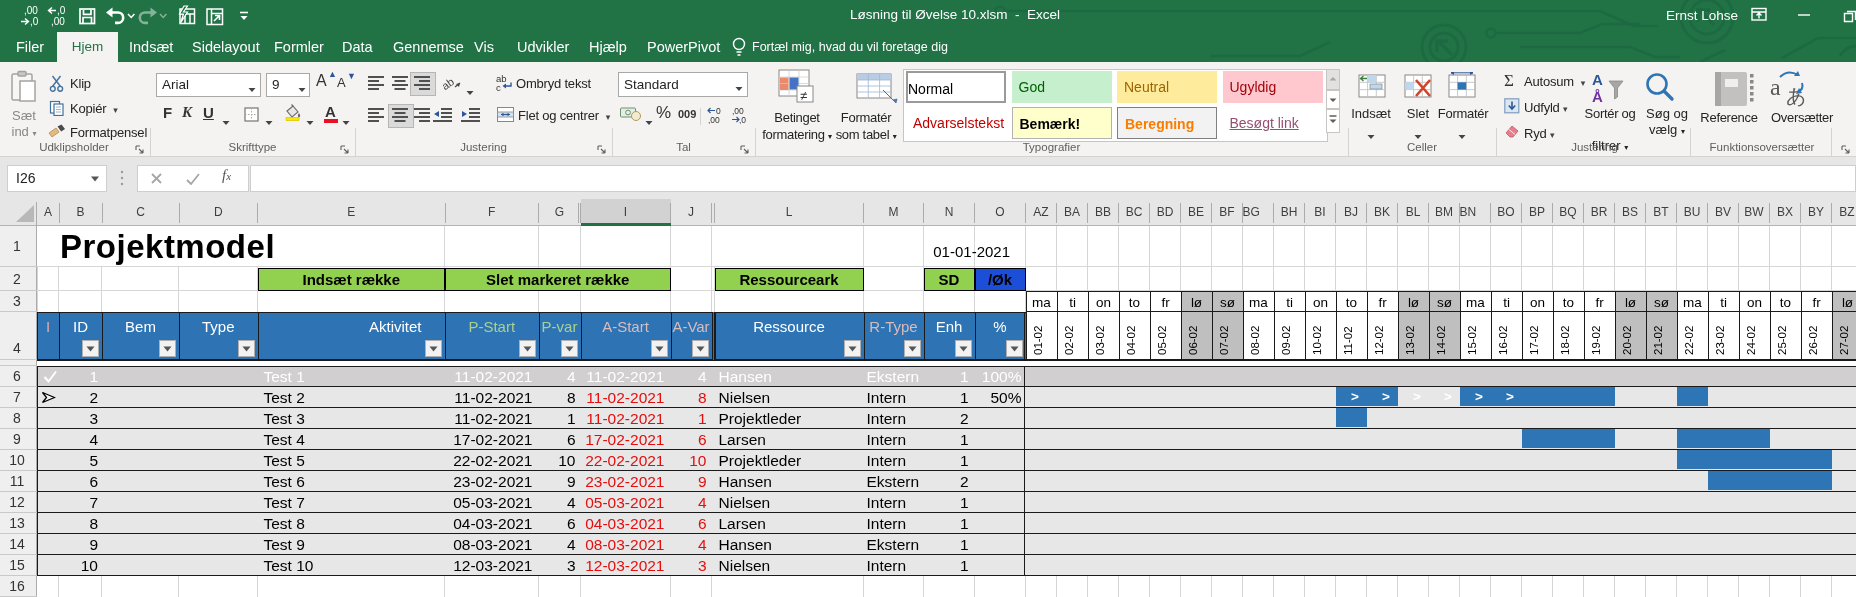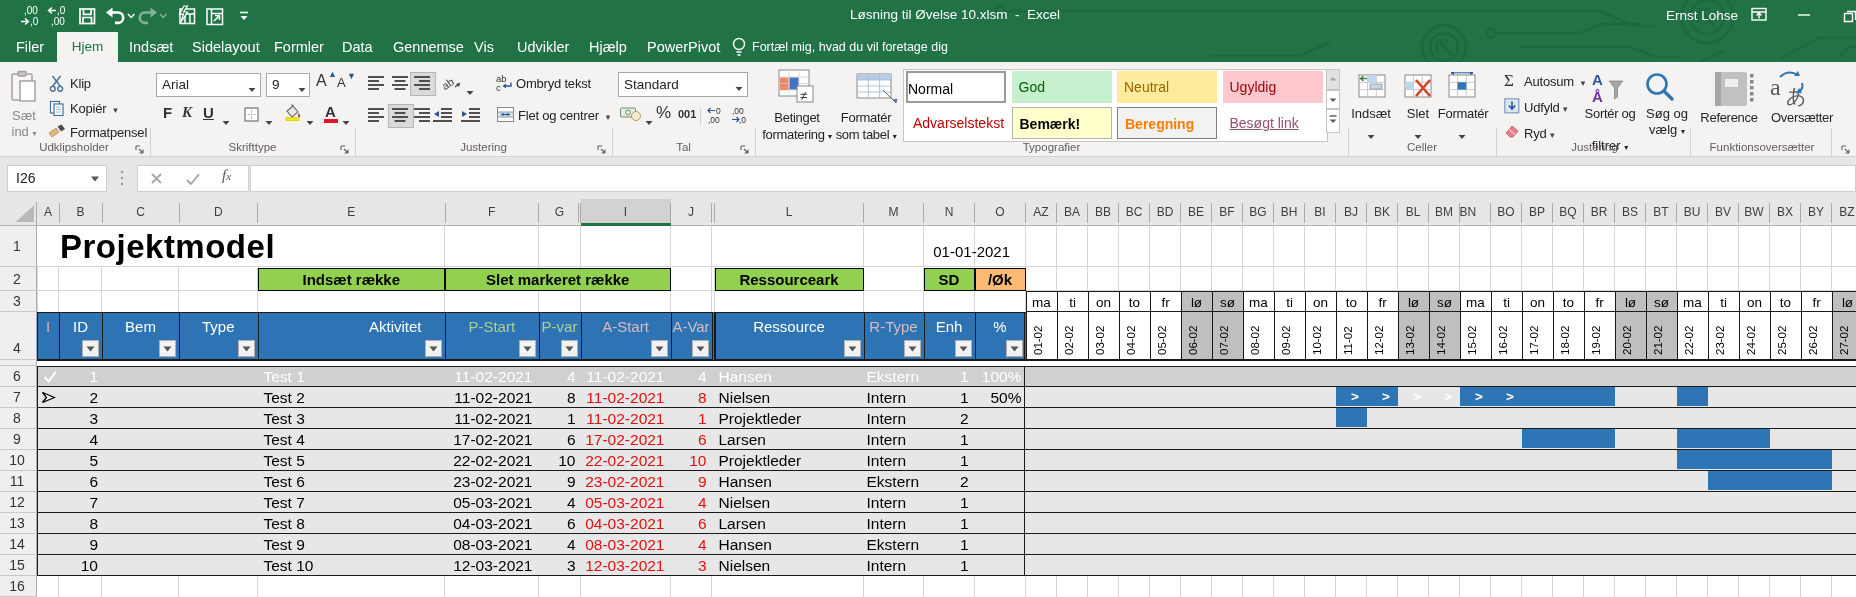--- a/index.html
+++ b/index.html
@@ -269,21 +269,21 @@
         </svg></span></div>
     <svg width="22" height="17" style="position:absolute;left:620px;top:43px" viewBox="0 0 22 17">
 <rect x="0.5" y="3" width="15" height="9" rx="1" fill="#e4efe4" stroke="#6f8f6f" stroke-width="1"></rect>
 <circle cx="8" cy="7.5" r="2.4" fill="none" stroke="#6f8f6f"></circle>
 <circle cx="16" cy="11" r="4.5" fill="#f3ead2" stroke="#b09a55"></circle>
     </svg>
     <div style="position:absolute;left:645px;top:50px"><svg width="8" height="6" viewBox="0 0 8 6">
         <path d="M0.5 1 h7 l-3.5 4 z" fill="#444"></path>
       </svg></div>
     <div style="position:absolute;left:656px;top:41px;font-size:17px;color:#333">%</div>
-    <div style="position:absolute;left:678px;top:46px;font-size:11px;font-weight:bold;color:#333">001</div>
+    <div style="position:absolute;left:678px;top:46px;font-size:11px;font-weight:bold;color:#333">009</div>
     <div style="position:absolute;left:700px;top:46px;width:1px;height:17px;background:#d5d3d1"></div>
     <svg width="18" height="18" style="position:absolute;left:706px;top:44px" viewBox="0 0 18 18">
 <text x="10" y="8" font-size="8.5" fill="#333" font-family="Liberation Sans">0</text>
 <text x="2" y="17" font-size="8.5" fill="#333" font-family="Liberation Sans">,00</text>
 <path d="M9 4.5 h-7 M4.5 2 l-2.5 2.5 l2.5 2.5" stroke="#2b579a" stroke-width="1.2" fill="none"></path>
     </svg>
     <svg width="18" height="18" style="position:absolute;left:730px;top:44px" viewBox="0 0 18 18">
 <text x="2" y="8" font-size="8.5" fill="#333" font-family="Liberation Sans">,00</text>
 <text x="9" y="17" font-size="8.5" fill="#333" font-family="Liberation Sans">,0</text>
 <path d="M2 13.5 h7 M6.5 11 l2.5 2.5 l-2.5 2.5" stroke="#2b579a" stroke-width="1.2" fill="none"></path>
@@ -561,21 +561,21 @@
 <div style="position:absolute;left:1737.5px;top:575.5px;width:1px;height:21.5px;background:#d6d6d6;"></div>
 <div style="position:absolute;left:1768.5px;top:575.5px;width:1px;height:21.5px;background:#d6d6d6;"></div>
 <div style="position:absolute;left:1799.5px;top:575.5px;width:1px;height:21.5px;background:#d6d6d6;"></div>
 <div style="position:absolute;left:1830.5px;top:575.5px;width:1px;height:21.5px;background:#d6d6d6;"></div>
 <div style="position:absolute;left:60px;top:228px;width:380px;height:36px;font-size:33px;font-weight:bold;color:#000;letter-spacing:0.5px;white-space:nowrap;">Projektmodel</div>
 <div style="position:absolute;left:890px;top:240px;width:120px;height:24px;font-size:15px;color:#000;text-align:right;line-height:24px;">01-01-2021</div>
 <div style="position:absolute;left:257.5px;top:267.5px;width:187.5px;height:23px;background:#92d050;border:1.3px solid #000;box-sizing:border-box;font-size:15px;font-weight:bold;color:#000;text-align:center;line-height:21px;white-space:nowrap;">Indsæt række</div>
 <div style="position:absolute;left:445px;top:267.5px;width:225.5px;height:23px;background:#92d050;border:1.3px solid #000;box-sizing:border-box;font-size:15px;font-weight:bold;color:#000;text-align:center;line-height:21px;white-space:nowrap;">Slet markeret række</div>
 <div style="position:absolute;left:714.5px;top:267.5px;width:149.0px;height:23px;background:#92d050;border:1.3px solid #000;box-sizing:border-box;font-size:15px;font-weight:bold;color:#000;text-align:center;line-height:21px;white-space:nowrap;">Ressourceark</div>
 <div style="position:absolute;left:923.5px;top:267.5px;width:51.0px;height:23px;background:#92d050;border:1.3px solid #000;box-sizing:border-box;font-size:15px;font-weight:bold;color:#000;text-align:center;line-height:21px;white-space:nowrap;">SD</div>
-<div style="position:absolute;left:974.5px;top:267.5px;width:51.0px;height:23px;background:#fdba74;border:1.3px solid #000;box-sizing:border-box;font-size:15px;font-weight:bold;color:#000;text-align:center;line-height:21px;white-space:nowrap;">/Øk</div>
+<div style="position:absolute;left:974.5px;top:267.5px;width:51.0px;height:23px;background:#1d4ed8;border:1.3px solid #000;box-sizing:border-box;font-size:15px;font-weight:bold;color:#000;text-align:center;line-height:21px;white-space:nowrap;">/Øk</div>
 <div style="position:absolute;left:1025.5px;top:291px;width:31.0px;height:21px;background:#fff;border:1px solid #1a1a1a;box-sizing:border-box;border-right-width:0;font-size:13.5px;color:#000;text-align:center;line-height:21px;">ma</div>
 <div style="position:absolute;left:1025.5px;top:312px;width:31.0px;height:48px;background:#fff;border:1px solid #1a1a1a;box-sizing:border-box;border-right-width:0;border-top-width:0;"></div>
 <div style="position:absolute;left:1031.5px;top:355px;width:42px;height:13px;font-size:11.5px;color:#000;transform:rotate(-90deg);transform-origin:0 0;white-space:nowrap;">01-02</div>
 <div style="position:absolute;left:1056.5px;top:291px;width:31.0px;height:21px;background:#fff;border:1px solid #1a1a1a;box-sizing:border-box;border-right-width:0;font-size:13.5px;color:#000;text-align:center;line-height:21px;">ti</div>
 <div style="position:absolute;left:1056.5px;top:312px;width:31.0px;height:48px;background:#fff;border:1px solid #1a1a1a;box-sizing:border-box;border-right-width:0;border-top-width:0;"></div>
 <div style="position:absolute;left:1062.5px;top:355px;width:42px;height:13px;font-size:11.5px;color:#000;transform:rotate(-90deg);transform-origin:0 0;white-space:nowrap;">02-02</div>
 <div style="position:absolute;left:1087.5px;top:291px;width:31.0px;height:21px;background:#fff;border:1px solid #1a1a1a;box-sizing:border-box;border-right-width:0;font-size:13.5px;color:#000;text-align:center;line-height:21px;">on</div>
 <div style="position:absolute;left:1087.5px;top:312px;width:31.0px;height:48px;background:#fff;border:1px solid #1a1a1a;box-sizing:border-box;border-right-width:0;border-top-width:0;"></div>
 <div style="position:absolute;left:1093.5px;top:355px;width:42px;height:13px;font-size:11.5px;color:#000;transform:rotate(-90deg);transform-origin:0 0;white-space:nowrap;">03-02</div>
 <div style="position:absolute;left:1118.5px;top:291px;width:31.0px;height:21px;background:#fff;border:1px solid #1a1a1a;box-sizing:border-box;border-right-width:0;font-size:13.5px;color:#000;text-align:center;line-height:21px;">to</div>
@@ -908,21 +908,21 @@
 <div style="position:absolute;left:1087.5px;top:199px;width:31.0px;height:26.5px;font-size:12px;color:#3f3f3f;text-align:center;line-height:26.5px;">BB</div>
 <div style="position:absolute;left:1118.0px;top:203px;width:1px;height:19.5px;background:#ababab;"></div>
 <div style="position:absolute;left:1118.5px;top:199px;width:31.0px;height:26.5px;font-size:12px;color:#3f3f3f;text-align:center;line-height:26.5px;">BC</div>
 <div style="position:absolute;left:1149.0px;top:203px;width:1px;height:19.5px;background:#ababab;"></div>
 <div style="position:absolute;left:1149.5px;top:199px;width:31.0px;height:26.5px;font-size:12px;color:#3f3f3f;text-align:center;line-height:26.5px;">BD</div>
 <div style="position:absolute;left:1180.0px;top:203px;width:1px;height:19.5px;background:#ababab;"></div>
 <div style="position:absolute;left:1180.5px;top:199px;width:31.0px;height:26.5px;font-size:12px;color:#3f3f3f;text-align:center;line-height:26.5px;">BE</div>
 <div style="position:absolute;left:1211.0px;top:203px;width:1px;height:19.5px;background:#ababab;"></div>
 <div style="position:absolute;left:1211.5px;top:199px;width:31.0px;height:26.5px;font-size:12px;color:#3f3f3f;text-align:center;line-height:26.5px;">BF</div>
 <div style="position:absolute;left:1242.0px;top:203px;width:1px;height:19.5px;background:#ababab;"></div>
-<div style="position:absolute;left:1242.5px;top:199px;width:31.0px;height:26.5px;font-size:12px;color:#3f3f3f;text-align:center;line-height:26.5px;">BG</div>
+<div style="position:absolute;left:1242.5px;top:199px;width:31.0px;height:26.5px;font-size:12px;color:#3f3f3f;text-align:left;line-height:26.5px;">BG</div>
 <div style="position:absolute;left:1273.0px;top:203px;width:1px;height:19.5px;background:#ababab;"></div>
 <div style="position:absolute;left:1273.5px;top:199px;width:31.0px;height:26.5px;font-size:12px;color:#3f3f3f;text-align:center;line-height:26.5px;">BH</div>
 <div style="position:absolute;left:1304.0px;top:203px;width:1px;height:19.5px;background:#ababab;"></div>
 <div style="position:absolute;left:1304.5px;top:199px;width:31.0px;height:26.5px;font-size:12px;color:#3f3f3f;text-align:center;line-height:26.5px;">BI</div>
 <div style="position:absolute;left:1335.0px;top:203px;width:1px;height:19.5px;background:#ababab;"></div>
 <div style="position:absolute;left:1335.5px;top:199px;width:31.0px;height:26.5px;font-size:12px;color:#3f3f3f;text-align:center;line-height:26.5px;">BJ</div>
 <div style="position:absolute;left:1366.0px;top:203px;width:1px;height:19.5px;background:#ababab;"></div>
 <div style="position:absolute;left:1366.5px;top:199px;width:31.0px;height:26.5px;font-size:12px;color:#3f3f3f;text-align:center;line-height:26.5px;">BK</div>
 <div style="position:absolute;left:1397.0px;top:203px;width:1px;height:19.5px;background:#ababab;"></div>
 <div style="position:absolute;left:1397.5px;top:199px;width:31.0px;height:26.5px;font-size:12px;color:#3f3f3f;text-align:center;line-height:26.5px;">BL</div>

